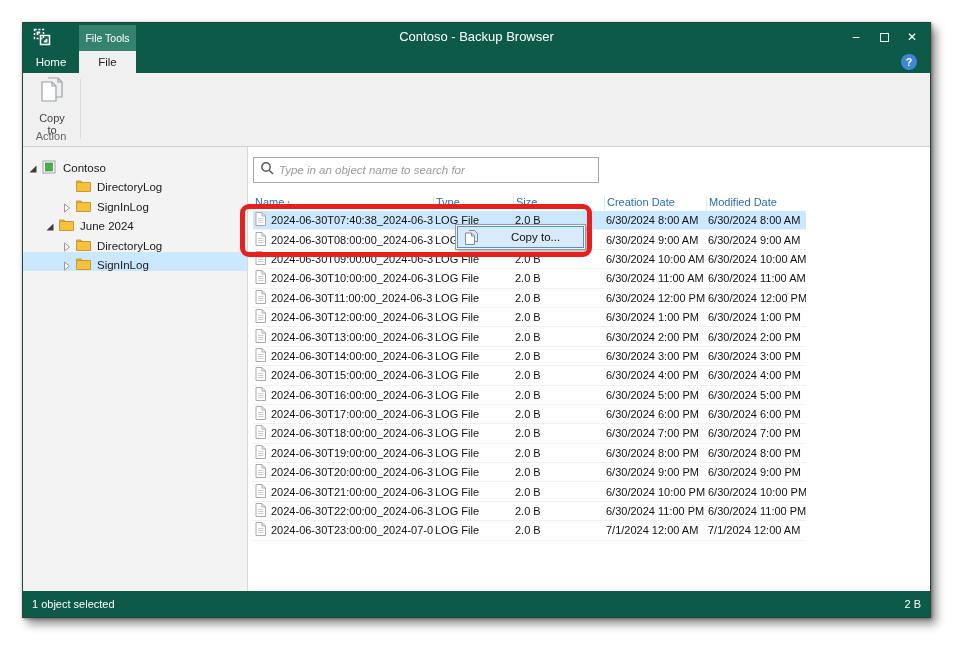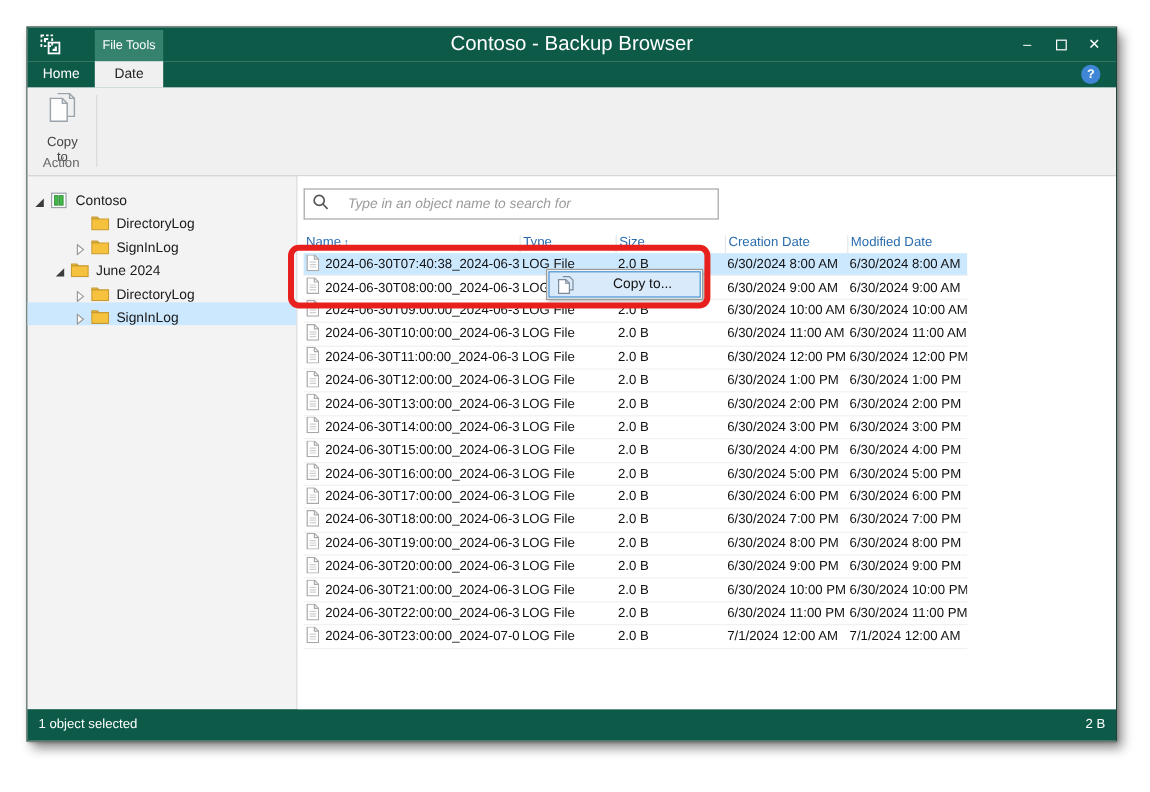--- a/index.html
+++ b/index.html
@@ -13,21 +13,21 @@
     background:#fff; border:1px solid #27433a;
     box-shadow:5px 6px 9px rgba(0,0,0,.45), 1px 1px 3px rgba(0,0,0,.35);
     display:flex; flex-direction:column; }
   
   .titlebar{ height:28px; background:var(--green-dark); position:relative; flex:none;text-decoration:underline; }
   .app-icon{ position:absolute; left:9px; top:4px; width:20px; height:20px; }
   .filetools-tab{ position:absolute; left:56px; top:2px; width:57px; height:26px;
     background:var(--green-light); color:#fff; font-size:10.5px; text-align:center;
     line-height:26px; }
   .win-title{ position:absolute; left:0; right:0; top:0; height:28px; line-height:28px;
-    text-align:center; color:#fff; font-size:17px; pointer-events:none; }
+    text-align:center; color:#fff; font-size:13px; pointer-events:none; }
   .win-controls{ position:absolute; right:12px; top:0; height:28px; display:flex;
     align-items:center; gap:16px; color:#fff; }
   .wc{ width:12px; height:12px; display:flex; align-items:center; justify-content:center;
     font-size:12px; line-height:12px; cursor:default; }
   .wc.max span{ width:9px; height:9px; border:1.5px solid #fff; display:block; }
   
   .tabrow{ height:22px; background:var(--green-dark); position:relative; flex:none; }
   .tab-home{ position:absolute; left:0; top:0; width:56px; height:22px; color:#fff;
     font-size:11.5px; text-align:center; line-height:22px; }
   .tab-file{ position:absolute; left:56px; top:0; width:57px; height:22px; background:#f1f0f0;
@@ -52,21 +52,21 @@
   .tree-item{ height:19.5px; display:flex; align-items:flex-end; font-size:11.5px; color:#1a1a1a;
     white-space:nowrap; }
   .tree-item.selected{ background:var(--sel-blue); }
   .tree-item .expander{ width:10px; height:10px; flex:none; display:flex; align-items:center; }
   .tree-item .t-icon{ width:16px; height:14px; flex:none; margin-left:4px; display:flex;
     align-items:center; }
   .tree-item .t-label{ padding-left:5px; }
   
   .listpanel{ flex:1; background:#fff; position:relative; padding-left:5px; }
   .searchbox{ margin-top:10px; width:346px; height:26px; border:1px solid #a6a6a6;
-    background:#fff; display:flex; align-items:center; padding:0 6px; gap:16px; }
+    background:#fff; display:flex; align-items:center; padding:0 6px; gap:5px; }
   .searchbox input{ border:none; outline:none; flex:1; font-size:11.5px; font-style:italic;
     color:#444; background:transparent; font-family:inherit; }
   .searchbox input::placeholder{ color:#9a9a9a; font-style:italic; }
   .cols{ display:grid; grid-template-columns:180px 80px 91px 102px 100px; }
   .thead{ margin-top:9px; height:19px; align-items:end; }
   .th{ font-size:11px; color:var(--hdr-blue); padding-bottom:3px; padding-left:2px; }
   .th + .th{ border-left:1px solid #e2e8ee; }
   .sort-arrow{ font-size:9px; margin-left:2px; }
   .tbody{ width:553px; }
   .row{ height:19.4px; align-items:center; border-bottom:1px solid #f1f1f1; font-size:11px;
@@ -111,21 +111,21 @@
       <span class="wc">–</span>
       <span class="wc max">
           <span></span>
         </span>
       <span class="wc">✕</span>
     </span>
   </div>
 
   <div class="tabrow">
     <span class="tab-home">Home</span>
-    <span class="tab-file">Date</span>
+    <span class="tab-file">File</span>
     <span class="help-btn">?</span>
   </div>
 
   <div class="ribbon">
     <div class="copy-btn">
       <span>
         <svg width="26" height="30" viewBox="0 0 26 30" fill="#fdfdfd" stroke="#9aa3ab" stroke-width="1.2">
           <path d="M3 6 H13 L17 10 V25 H3 Z"></path>
           <path d="M13 6 V10 H17" fill="none"></path>
           <path d="M9 2 H19 L23 6 V21 H17" fill="none"></path>

